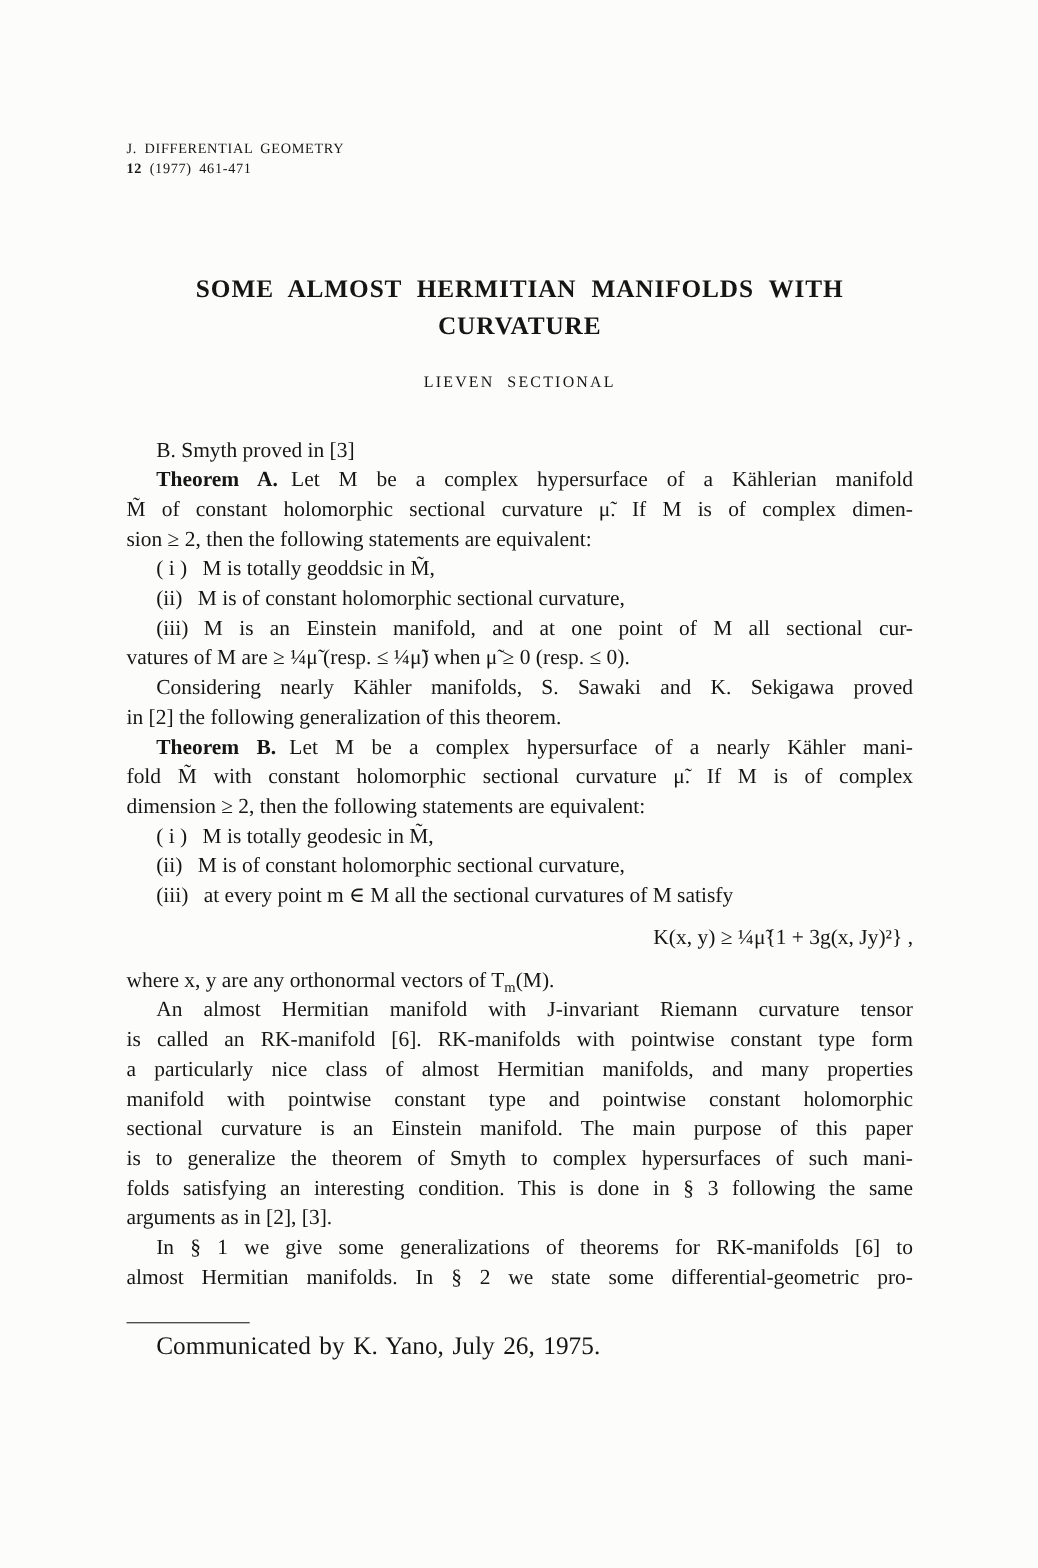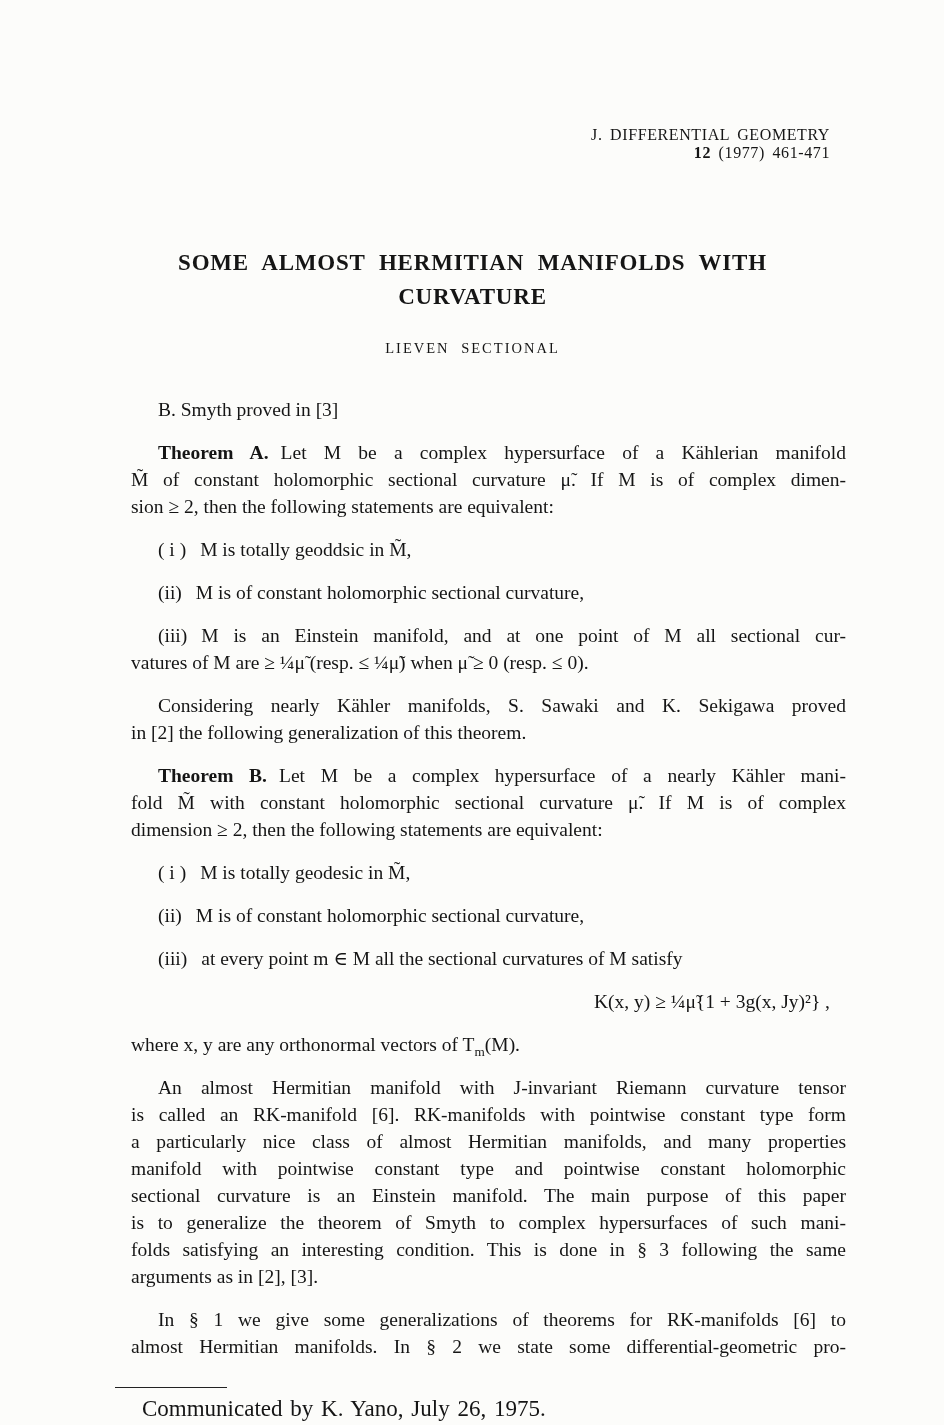--- a/index.html
+++ b/index.html
@@ -8,21 +8,21 @@
     width:944px;height:1425px;
     margin:0 auto;
     background:#fcfcfa;
     color:#151515;
     font-family:"Liberation Serif","DejaVu Serif",serif;
     overflow:hidden;
     box-sizing:border-box;
     padding:126px 114px 0 115px;
   }
   
-  .jhead{font-size:16px;line-height:18px;letter-spacing:0.6px;word-spacing:3px;text-align:right;}
+  .jhead{font-size:13px;line-height:18px;letter-spacing:0.6px;word-spacing:3px;}
   .jhead .vol{font-weight:bold;}
   
   .title{
     margin-top:84px;
     text-align:center;
     font-weight:bold;
     font-size:23px;
     line-height:34px;
     letter-spacing:0.8px;
     word-spacing:7px;
@@ -34,21 +34,21 @@
     letter-spacing:2px;
     word-spacing:6px;
   }
   
   .body{
     margin-top:39px;
     width:715px;
     font-size:19.5px;
     line-height:27px;
   }
-  .para{margin:16px;}
+  .para{margin:0;}
   .tline{width:715px;}
   .tline.just{text-align:justify;text-align-last:justify;}
   .tline.ind{box-sizing:border-box;padding-left:27px;}
   .eq .tline{text-align:right;}
   .para.eq{margin:11px 0 12px 0;}
   .i{}
   .b{font-weight:bold;}
   .mk{margin-right:14px;font-style:normal;}
   .thm{margin-right:12px;}
   sub{font-size:0.68em;line-height:0;}

